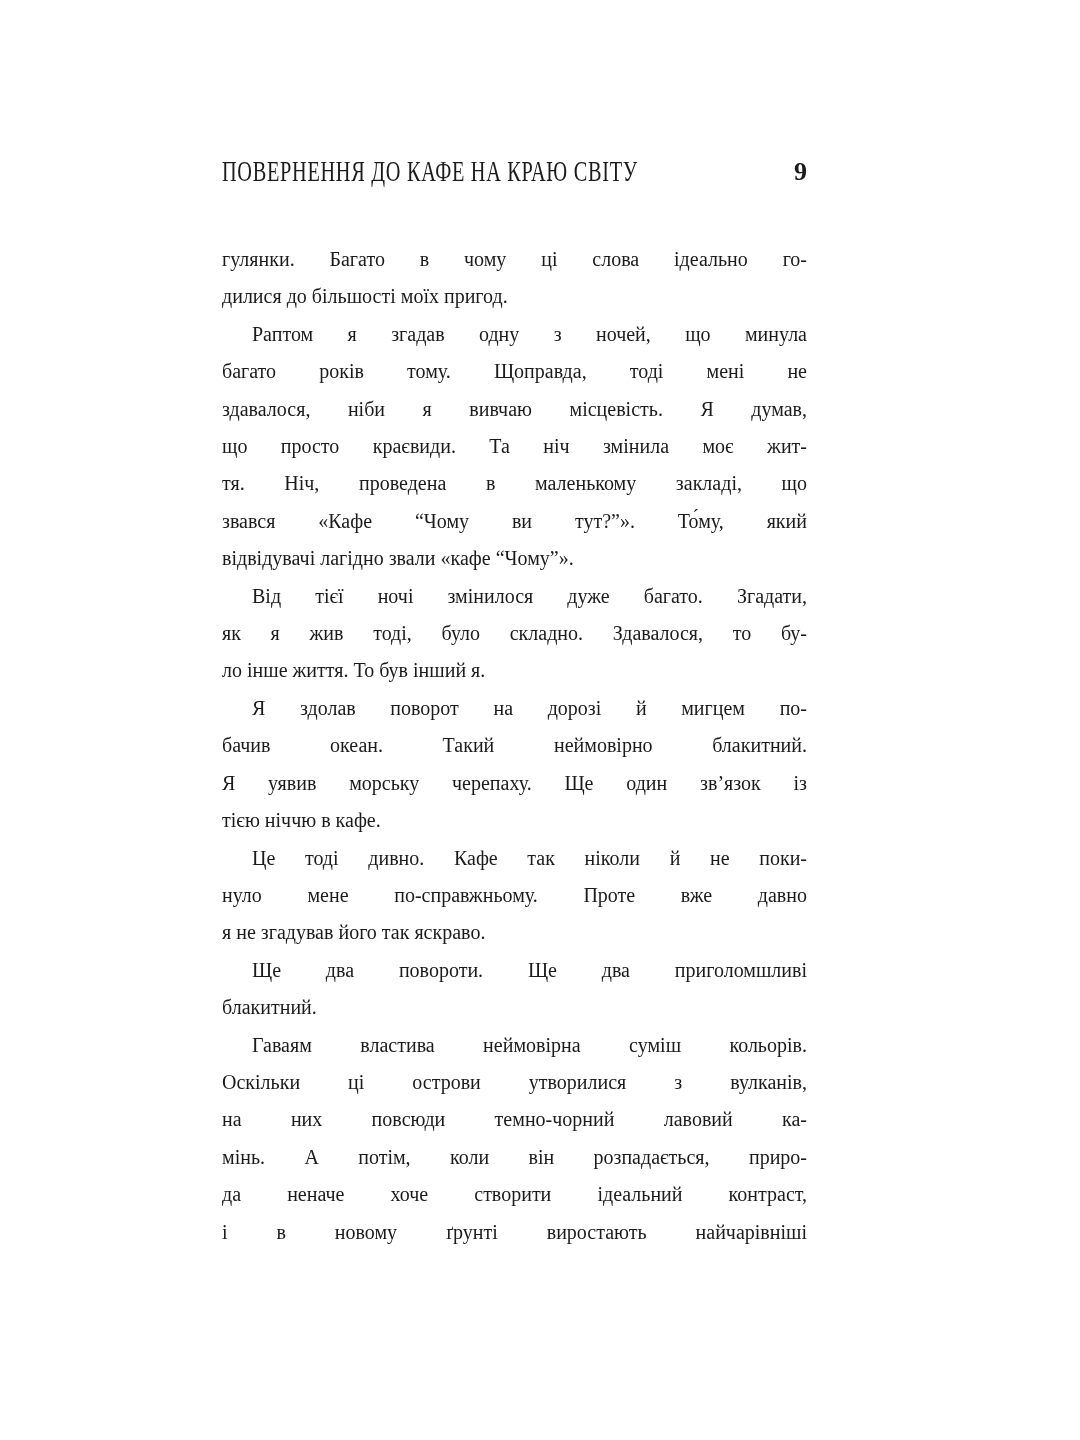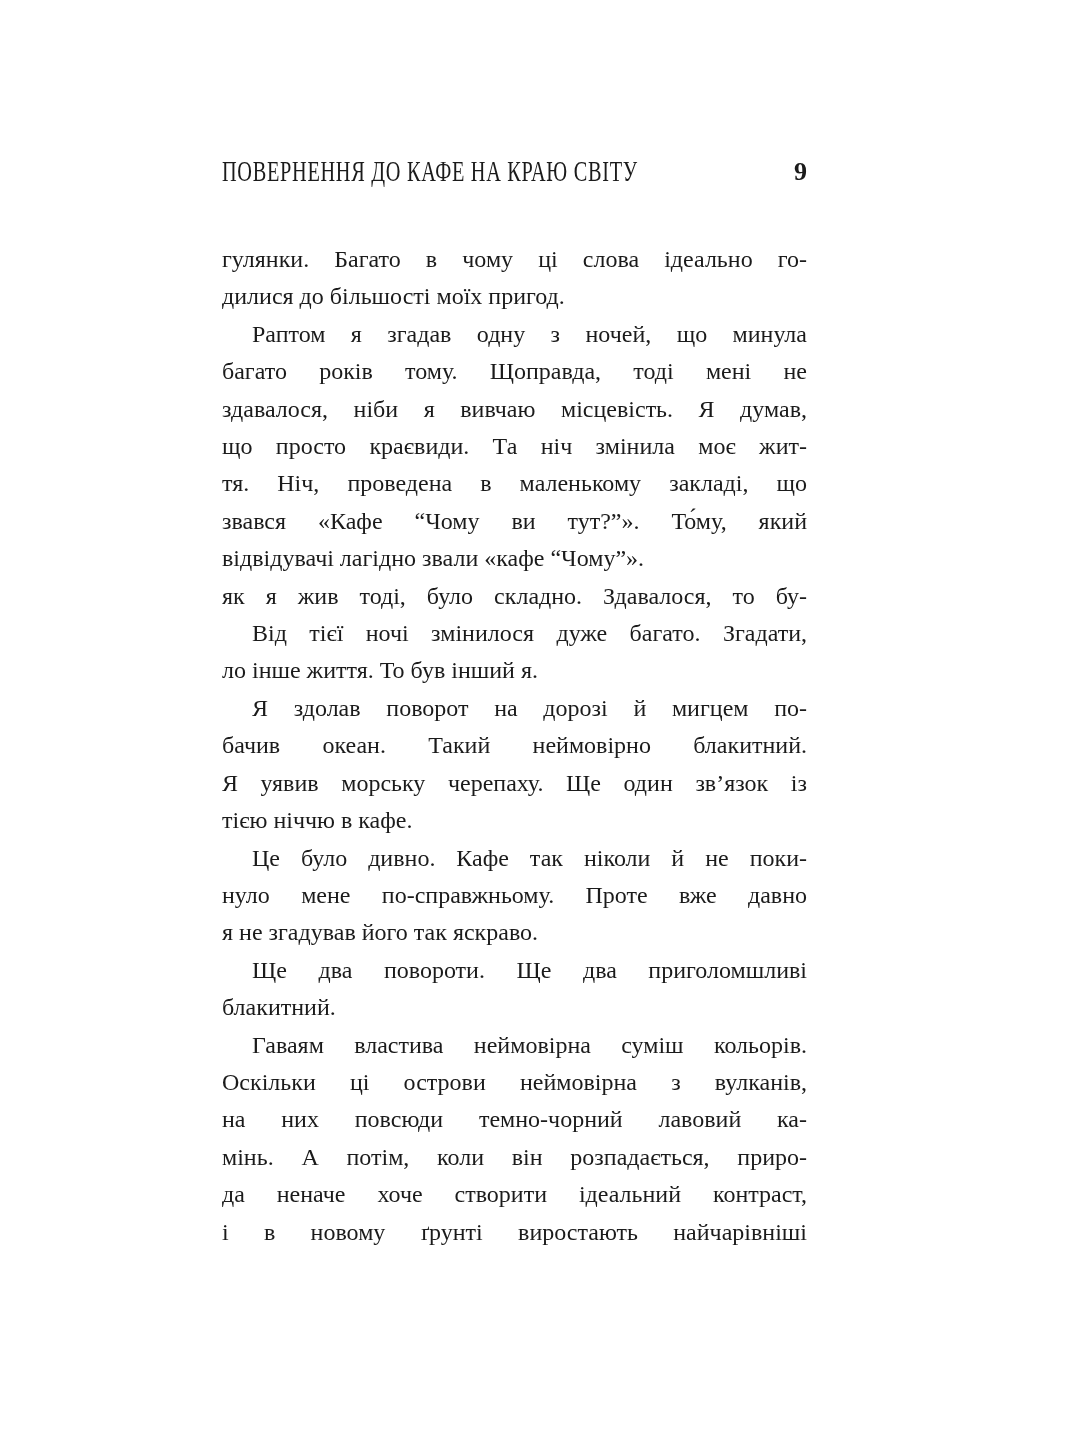--- a/index.html
+++ b/index.html
@@ -44,21 +44,21 @@
     font-size: 26px;
     font-weight: bold;
     line-height: 32px;
     color: #1b1b1b;
   }
   .body-text {
     position: absolute;
     left: 222px;
     top: 241px;
     width: 585px;
-    font-size: 24px;
+    font-size: 20px;
     line-height: 37.4px;
   }
   .paragraph { margin: 0; padding: 0; }
   .line {
     text-align: justify;
     text-align-last: justify;
     white-space: normal;
   }
   .line.indent { text-indent: 30px; }
   .line.last { text-align-last: left; }
@@ -79,41 +79,41 @@
       <div class="paragraph">
         <div class="line indent">Раптом я згадав одну з ночей, що минула</div>
         <div class="line">багато років тому. Щоправда, тоді мені не</div>
         <div class="line">здавалося, ніби я вивчаю місцевість. Я думав,</div>
         <div class="line">що просто краєвиди. Та ніч змінила моє жит-</div>
         <div class="line">тя. Ніч, проведена в маленькому закладі, що</div>
         <div class="line">звався «Кафе “Чому ви тут?”». То́му, який</div>
         <div class="line last">відвідувачі лагідно звали «кафе “Чому”».</div>
       </div>
       <div class="paragraph">
+        <div class="line indent">Від тієї ночі змінилося дуже багато. Згадати,</div>
         <div class="line">як я жив тоді, було складно. Здавалося, то бу-</div>
-        <div class="line indent">Від тієї ночі змінилося дуже багато. Згадати,</div>
         <div class="line last">ло інше життя. То був інший я.</div>
       </div>
       <div class="paragraph">
         <div class="line indent">Я здолав поворот на дорозі й мигцем по-</div>
         <div class="line">бачив океан. Такий неймовірно блакитний.</div>
         <div class="line">Я уявив морську черепаху. Ще один зв’язок із</div>
         <div class="line last">тією ніччю в кафе.</div>
       </div>
       <div class="paragraph">
-        <div class="line indent">Це було дивно. Кафе так ніколи й не поки-</div>
+        <div class="line indent">Це тоді дивно. Кафе так ніколи й не поки-</div>
         <div class="line">нуло мене по-справжньому. Проте вже давно</div>
         <div class="line last">я не згадував його так яскраво.</div>
       </div>
       <div class="paragraph">
         <div class="line indent">Ще два повороти. Ще два приголомшливі</div>
         <div class="line last">блакитний.</div>
       </div>
       <div class="paragraph">
         <div class="line indent">Гаваям властива неймовірна суміш кольорів.</div>
-        <div class="line">Оскільки ці острови неймовірна з вулканів,</div>
+        <div class="line">Оскільки ці острови утворилися з вулканів,</div>
         <div class="line">на них повсюди темно-чорний лавовий ка-</div>
         <div class="line">мінь. А потім, коли він розпадається, приро-</div>
         <div class="line">да неначе хоче створити ідеальний контраст,</div>
         <div class="line">і в новому ґрунті виростають найчарівніші</div>
       </div>
     </div>
 </div>
 
 </body></html>

